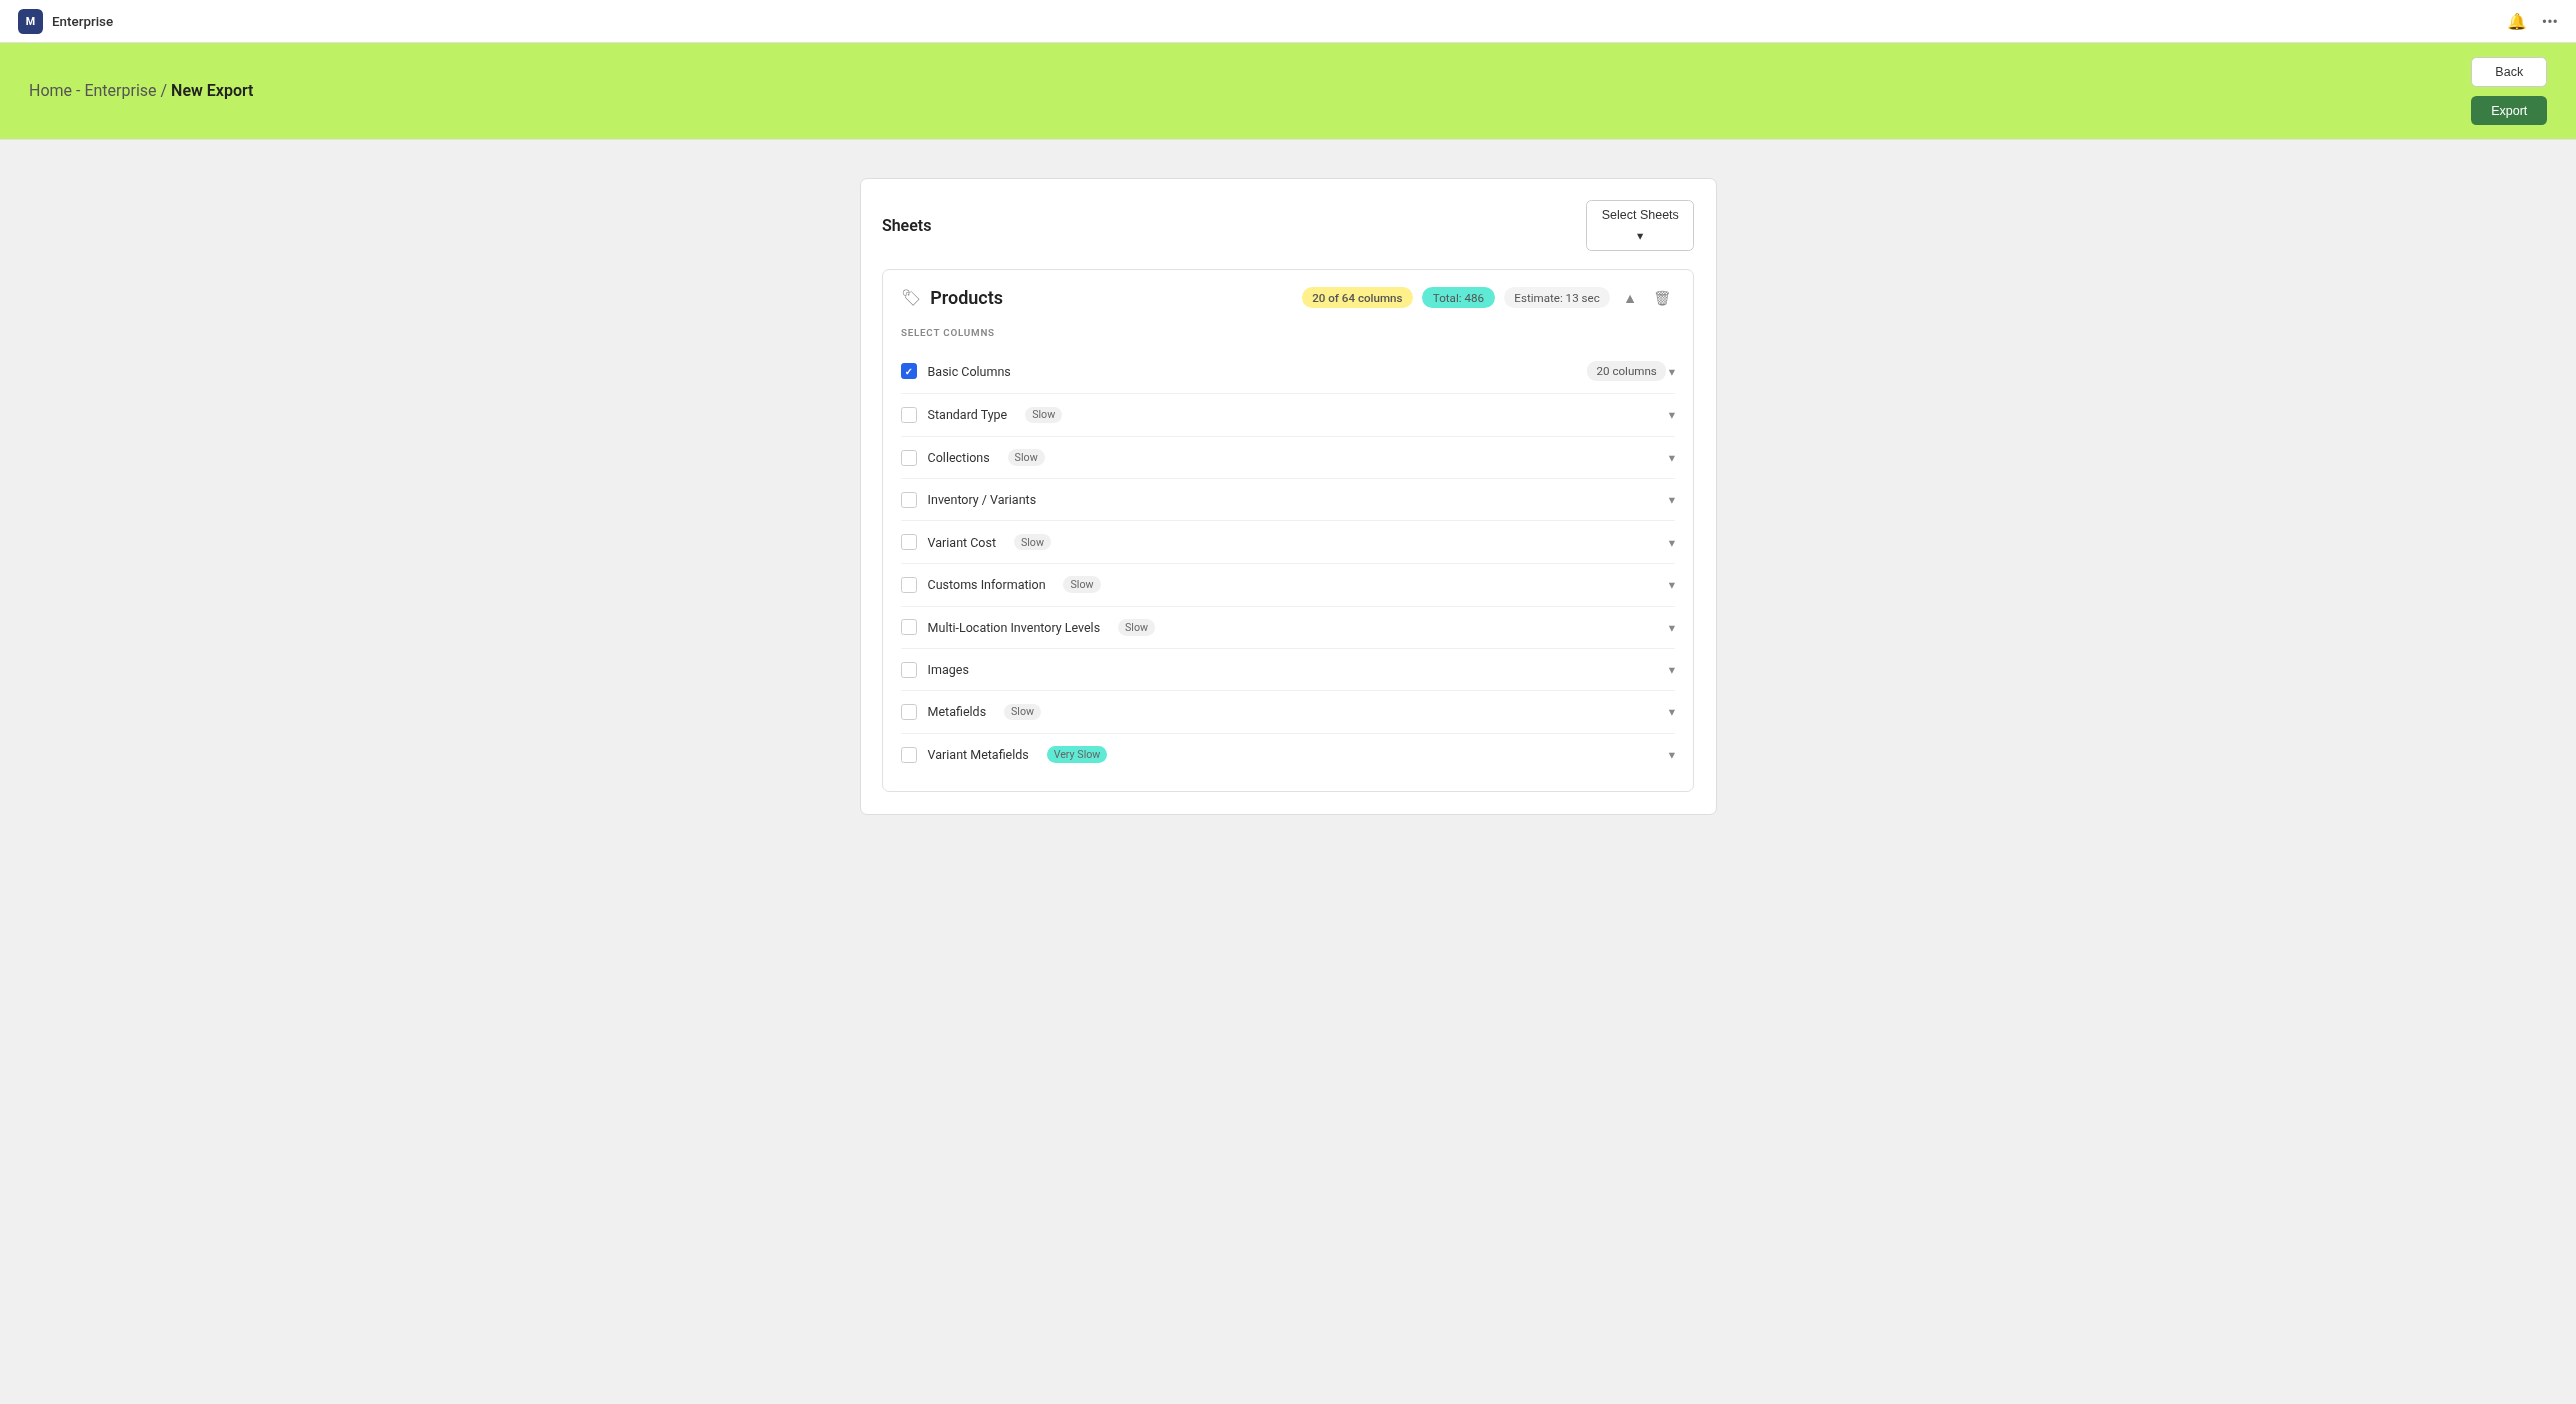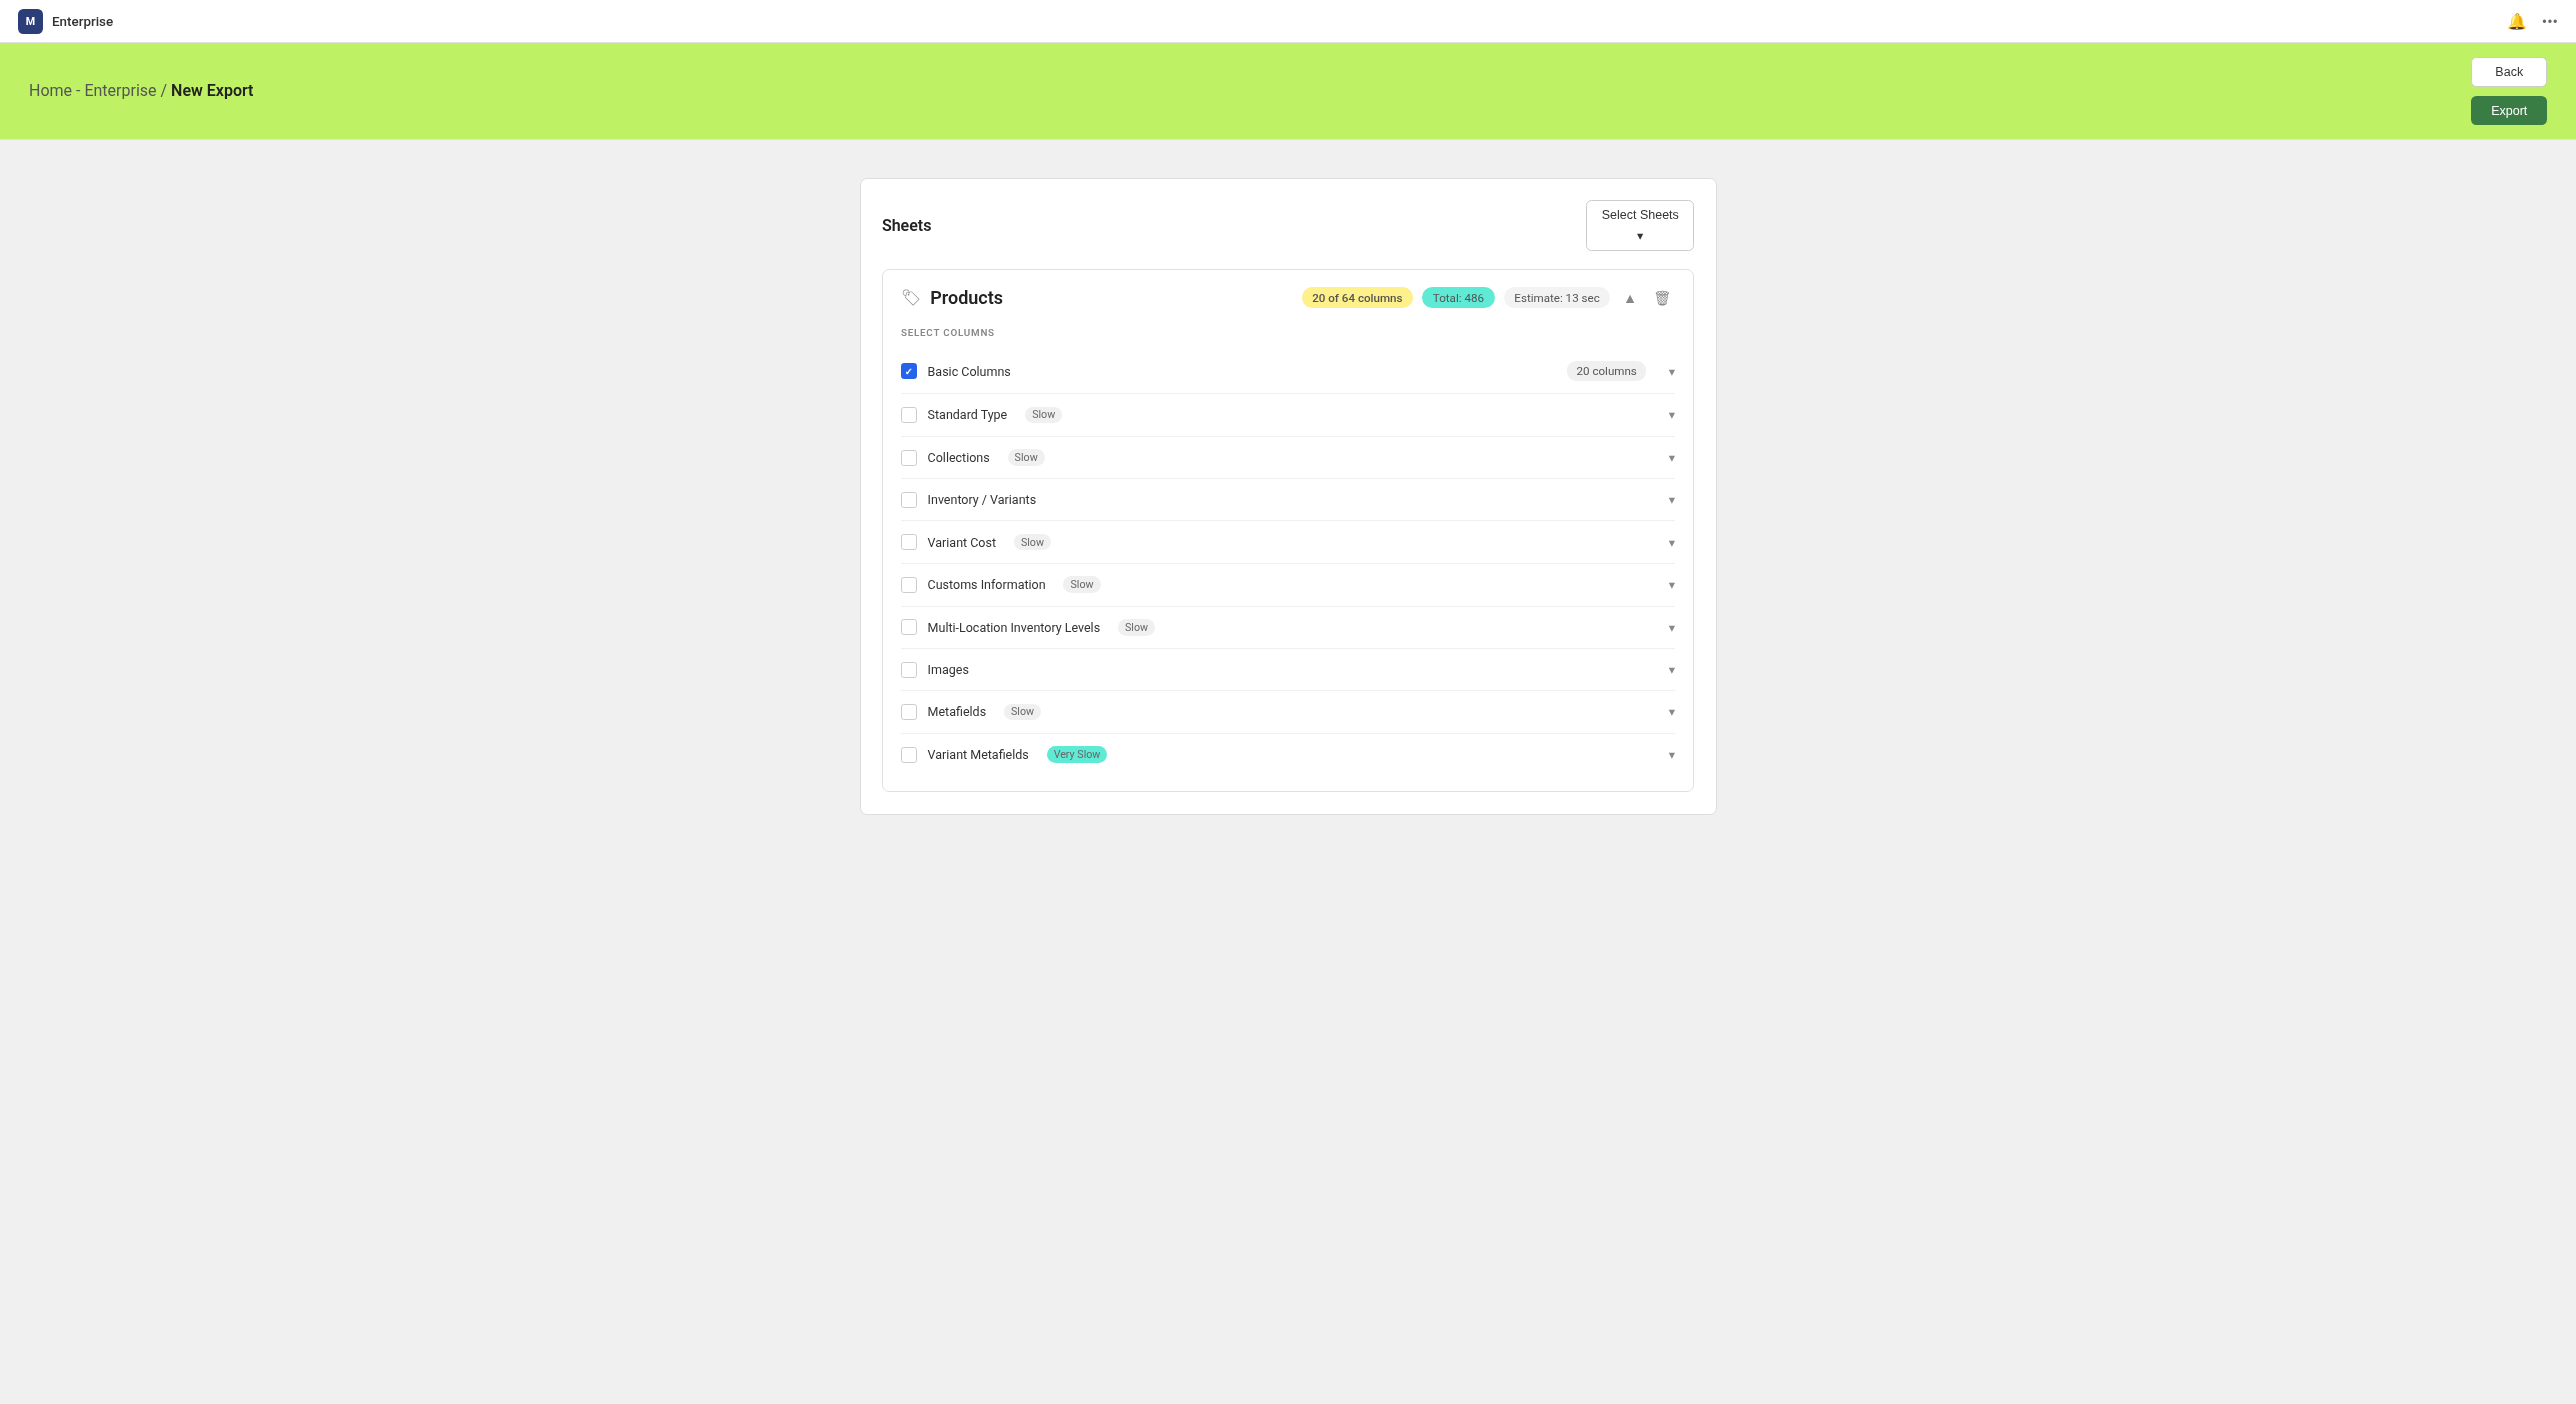--- a/index.html
+++ b/index.html
@@ -258,21 +258,21 @@
       background: #5eead4;
       color: #666;
       padding: 1.8px 7.1px;
       border-radius: 9px;
       font-size: 10.7px;
       margin-left: 7.1px;
     }
     .column-right {
       display: flex;
       align-items: center;
-      gap: 23px;
+      gap: 3px;
     }
     .col-count-badge {
       background: #f0f0f0;
       color: #555;
       padding: 2.7px 9px;
       border-radius: 9px;
       font-size: 11.6px;
     }
     .chevron-icon {
       color: #888;

